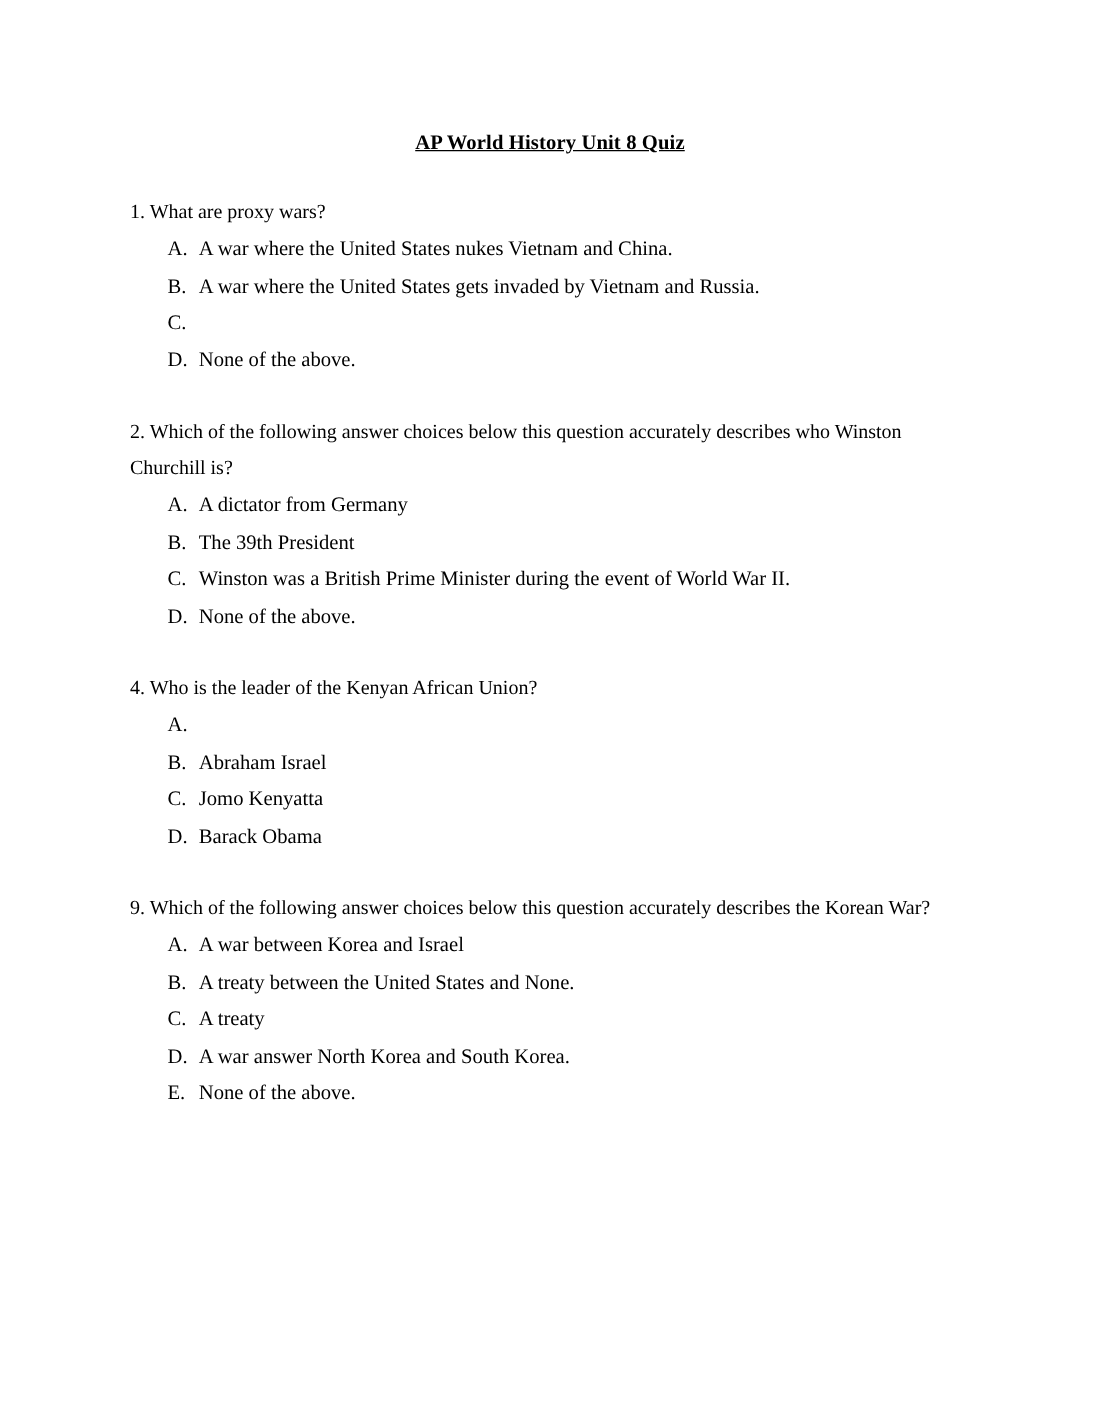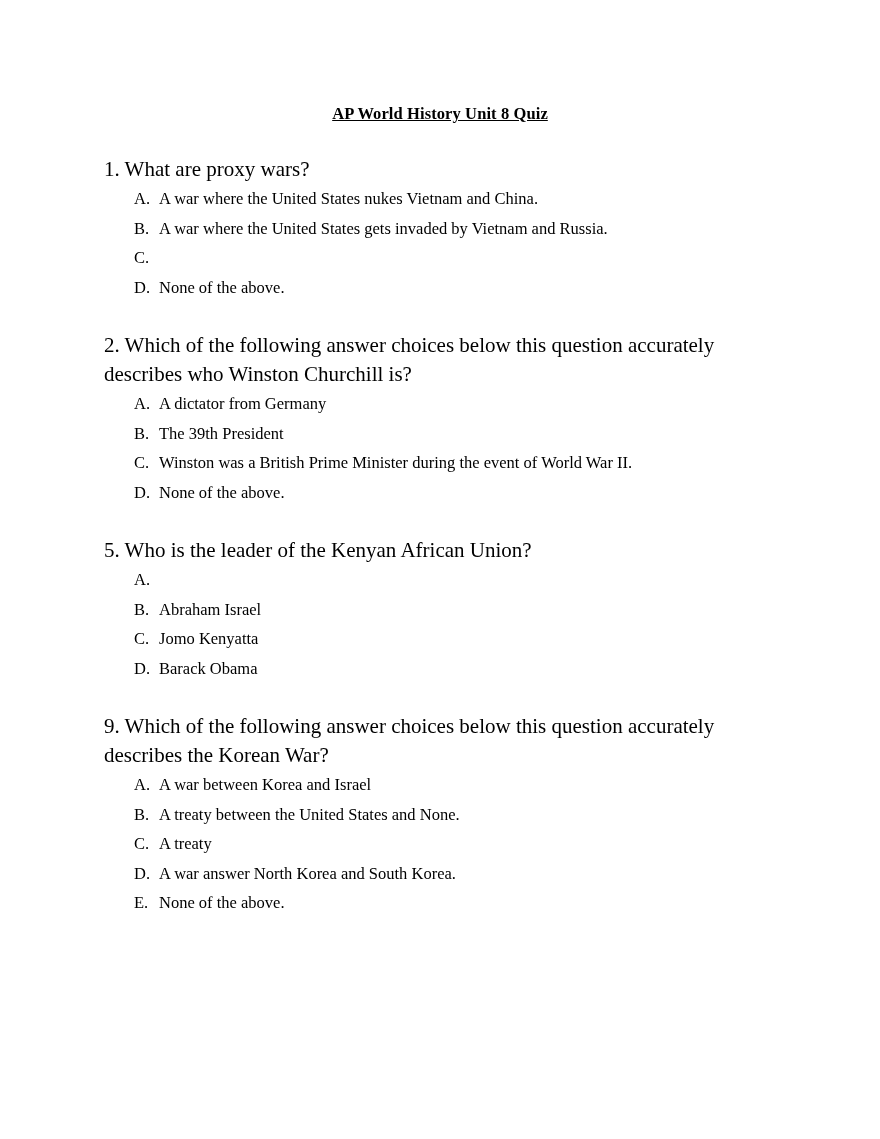--- a/index.html
+++ b/index.html
@@ -34,21 +34,21 @@
   .question-block {
     margin-top: 0;
   }
   .q-spacer {
     height: 29px;
   }
   .q-spacer.first {
     height: 31px;
   }
   .question-text {
-    font-size: 21px;
+    font-size: 16px;
     line-height: 29px;
     margin: 0;
     text-align: left;
     max-width: 658px;
   }
   .choices {
     margin: 0;
     padding: 0;
     list-style: none;
   }
@@ -116,21 +116,21 @@
       </li>
       <li class="choice">
         <span class="choice-letter">D.</span>
         <span class="choice-body">None of the above.</span>
       </li>
     </ul>
   </div>
 
   <div class="q-spacer"></div>
   <div class="question-block">
-    <p class="question-text">5. Who is the leader of the Kenyan African Union?</p>
+    <p class="question-text">4. Who is the leader of the Kenyan African Union?</p>
     <ul class="choices">
       <li class="choice">
         <span class="choice-letter">A.</span>
       </li>
       <li class="choice">
         <span class="choice-letter">B.</span>
         <span class="choice-body">Abraham Israel</span>
       </li>
       <li class="choice">
         <span class="choice-letter">C.</span>

